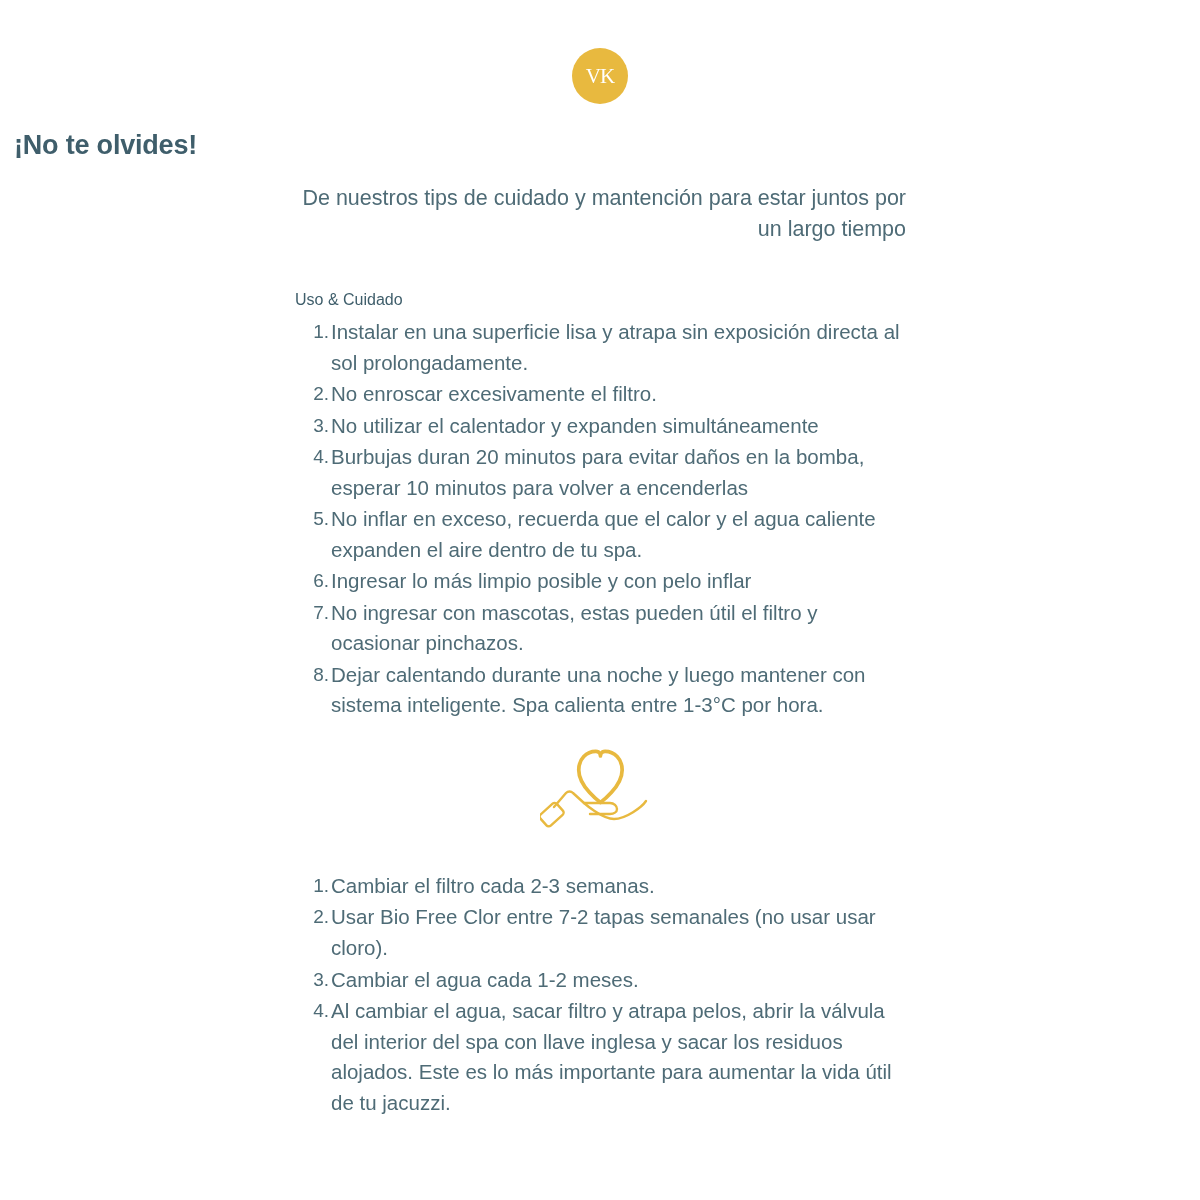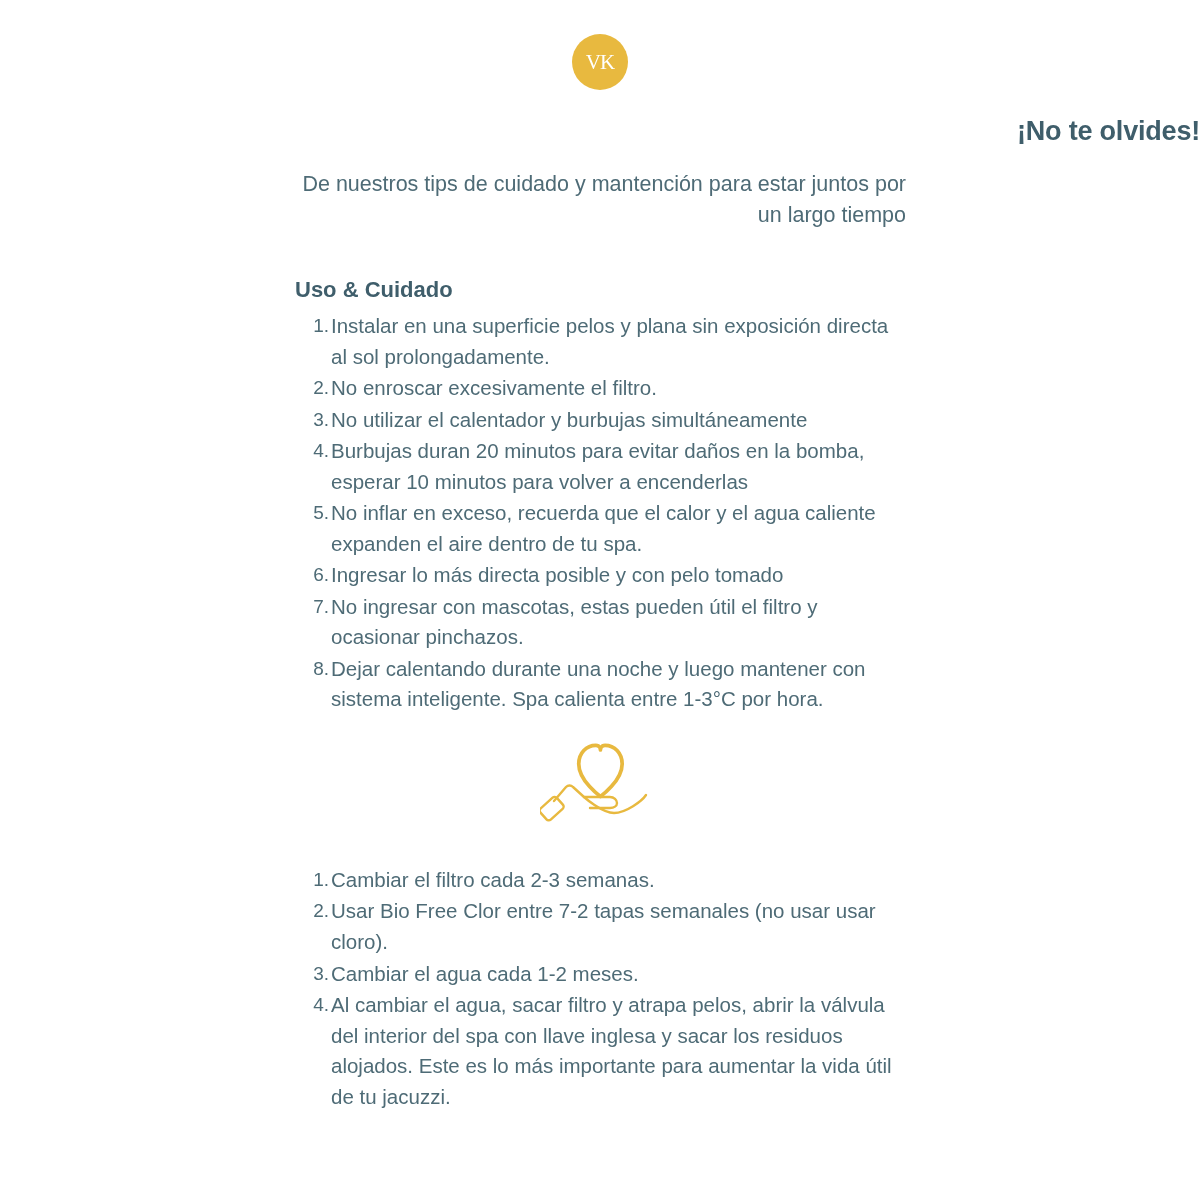--- a/index.html
+++ b/index.html
@@ -12,21 +12,21 @@
     background: #ffffff;
     font-family: "Liberation Sans", sans-serif;
     color: #4a6670;
     overflow: hidden;
   }
   .page {
     position: relative;
     width: 1200px;
     height: 902px;
     box-sizing: border-box;
-    padding: 0;
+    padding: 14px;
     border-radius: 10px;
   }
 
   
   .logo-wrap {
     display: flex;
     justify-content: center;
     padding-top: 34px;
   }
   .logo-circle {
@@ -41,21 +41,21 @@
   .logo-text {
     color: #ffffff;
     font-size: 21px;
     font-weight: 400;
     letter-spacing: -1px;
     font-family: "Liberation Serif", serif;
   }
 
   
   .title {
-    text-align: right;
+    text-align: left;
     font-size: 27px;
     font-weight: bold;
     color: #3f5e6b;
     margin: 26px 0 0 0;
     letter-spacing: -0.2px;
   }
   .subtitle {
     width: 610px;
     margin: 22px auto 0 auto;
     font-size: 21.5px;
@@ -67,22 +67,22 @@
 
   
   .section {
     width: 610px;
     margin: 0 auto;
   }
   .section-uso { margin-top: 47px; }
   .section-mant { margin-top: 34px; }
 
   .section-title {
-    font-size: 22px;
-    font-weight: bold;
+    font-size: 16px;
+    font-weight: normal;
     color: #3f5e6b;
     margin: 0 0 8px 0;
   }
 
   ol.list {
     list-style: none;
     margin: 0;
     padding: 0;
   }
   ol.list > li {
@@ -127,41 +127,41 @@
   </div>
 
   <h1 class="title">¡No te olvides!</h1>
   <p class="subtitle"> De nuestros tips de cuidado y mantención para estar juntos por un largo tiempo</p>
 
   <div class="section section-uso">
     <h2 class="section-title">Uso &amp; Cuidado</h2>
     <ol class="list">
       <li>
         <span class="num">1.</span>
-        <span class="li-text">Instalar en una superficie pelos y plana sin exposición directa al sol prolongadamente.</span>
+        <span class="li-text">Instalar en una superficie lisa y atrapa sin exposición directa al sol prolongadamente.</span>
       </li>
       <li>
         <span class="num">2.</span>
         <span class="li-text">No enroscar excesivamente el filtro.</span>
       </li>
       <li>
         <span class="num">3.</span>
-        <span class="li-text">No utilizar el calentador y burbujas simultáneamente</span>
+        <span class="li-text">No utilizar el calentador y expanden simultáneamente</span>
       </li>
       <li>
         <span class="num">4.</span>
         <span class="li-text">Burbujas duran 20 minutos para evitar daños en la bomba, esperar 10 minutos para volver a encenderlas</span>
       </li>
       <li>
         <span class="num">5.</span>
         <span class="li-text">No inflar en exceso, recuerda que el calor y el agua caliente expanden el aire dentro de tu spa.</span>
       </li>
       <li>
         <span class="num">6.</span>
-        <span class="li-text">Ingresar lo más directa posible y con pelo tomado</span>
+        <span class="li-text">Ingresar lo más limpio posible y con pelo inflar</span>
       </li>
       <li>
         <span class="num">7.</span>
         <span class="li-text">No ingresar con mascotas, estas pueden útil el filtro y ocasionar pinchazos.</span>
       </li>
       <li>
         <span class="num">8.</span>
         <span class="li-text">Dejar calentando durante una noche y luego mantener con sistema inteligente. Spa calienta entre 1-3°C por hora.</span>
       </li>
     </ol>

